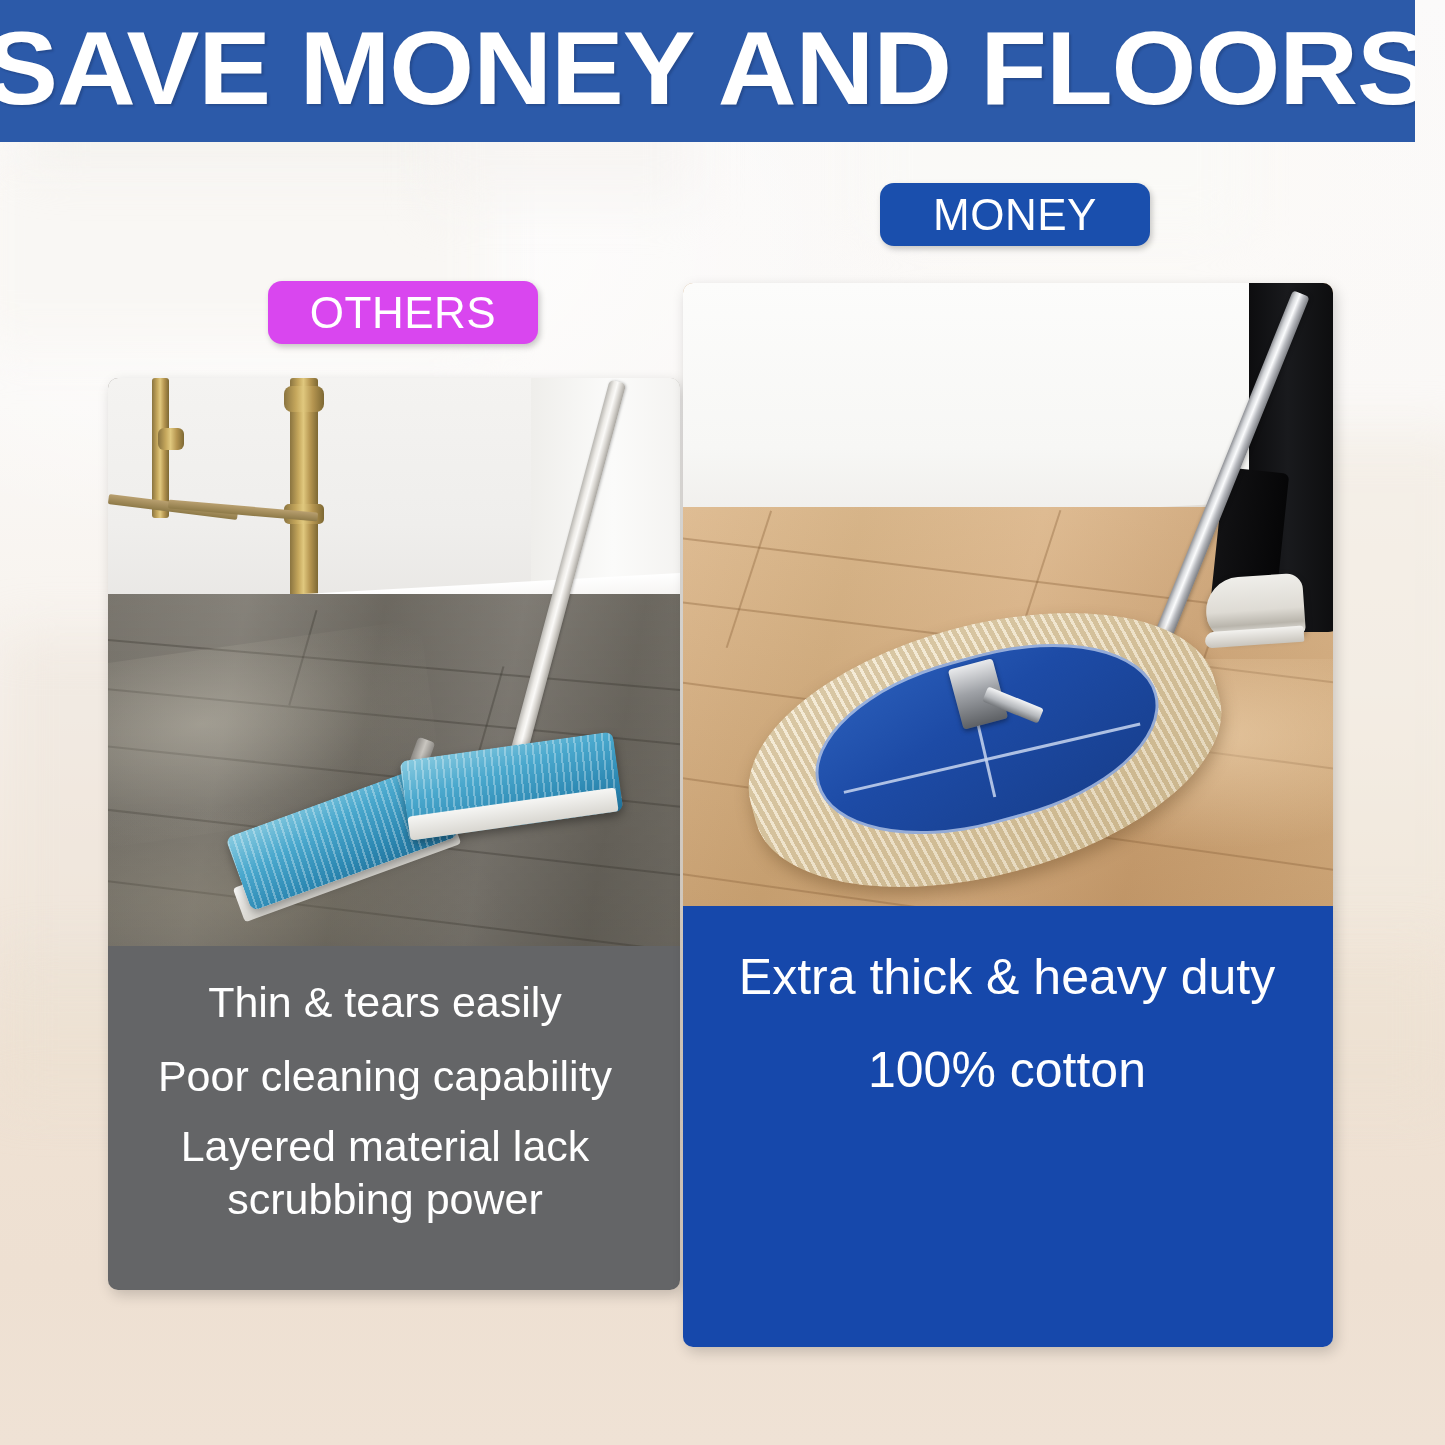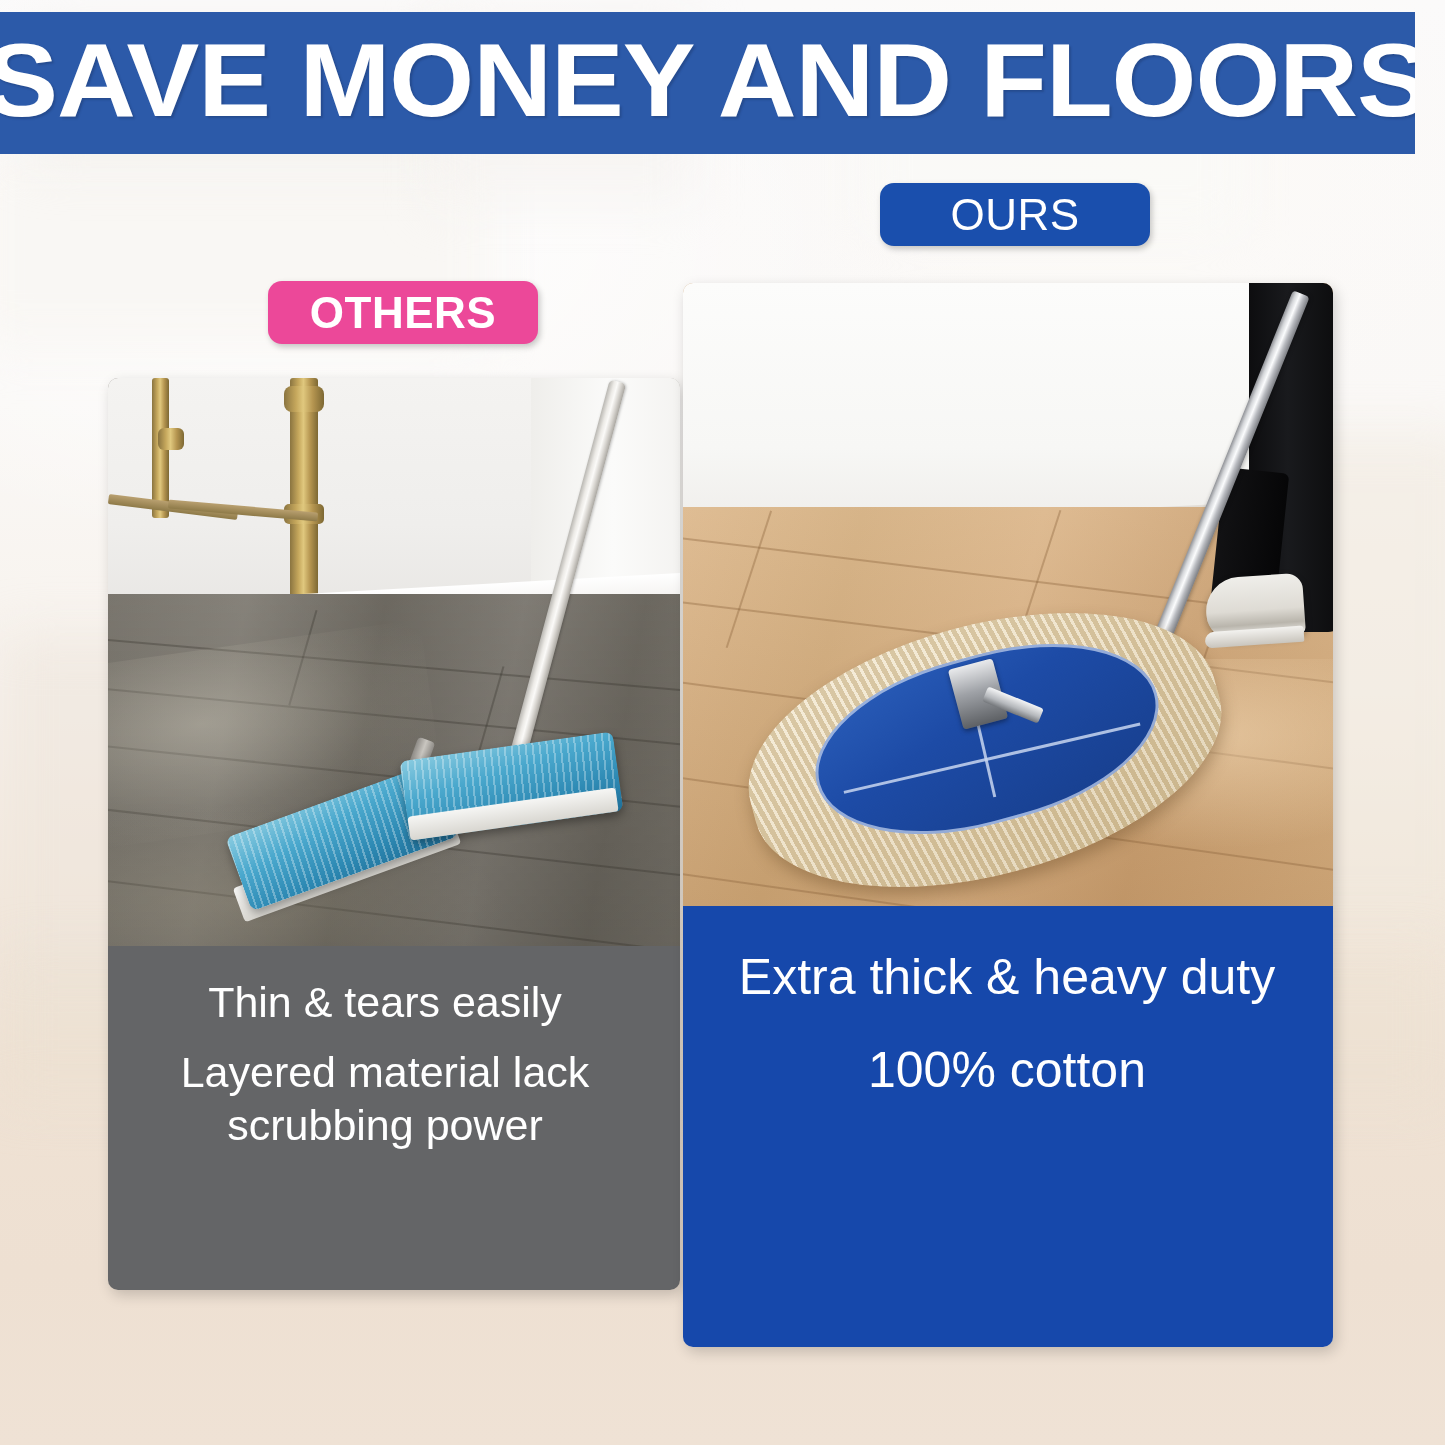--- a/index.html
+++ b/index.html
@@ -30,21 +30,21 @@
   .bshape1 { left:-2%; top:10%; width:36%; height:14%; background:rgba(248,246,243,0.9); border-radius:6px; }
   .bshape2 { left:2%; top:2%; width:30%; height:9%;  background:rgba(241,238,234,0.85); border-radius:4px; }
   .bshape3 { left:30%; top:1%;  width:18%; height:13%; background:rgba(246,244,241,0.8); border-radius:4px; }
   .bshape4 { left:0%;  top:44%; width:18%; height:26%; background:rgba(236,228,218,0.55); border-radius:10px; }
   .bshape5 { left:86%; top:30%; width:16%; height:34%; background:rgba(240,231,220,0.5); border-radius:12px; }
   .bshape6 { left:0%;  top:66%; width:100%; height:10%; background:rgba(236,223,208,0.45); }
   .bshape7 { left:60%; top:6%;  width:26%; height:10%; background:rgba(250,249,247,0.7); border-radius:5px; }
 
   
   #header {
-    position:absolute; left:0; top:12px; width:1415px; height:142px;
+    position:absolute; left:0; top:0; width:1415px; height:142px;
     background:#2c5aa9;
     display:flex; align-items:center; justify-content:center;
     overflow:hidden;
     z-index:5;
   }
   #header-title {
     color:#ffffff;
     font-family:"Liberation Sans", sans-serif;
     font-weight:bold;
     font-size:103px;
@@ -61,21 +61,21 @@
     position:absolute;
     display:flex; align-items:center; justify-content:center;
     color:#fff;
     border-radius:14px;
     font-size:44px;
     letter-spacing:0.5px;
     box-shadow:2px 3px 6px rgba(0,0,0,0.22);
     z-index:12;
   }
   #badge-ours   { left:880px; top:183px; width:270px; height:63px; background:#1a4fad; }
-  #badge-others { left:268px; top:281px; width:270px; height:63px; background:#ec4899;font-weight:bold; }
+  #badge-others { left:268px; top:281px; width:270px; height:63px; background:#d946ef; }
 
   
   .card {
     position:absolute;
     border-radius:10px;
     overflow:hidden;
     box-shadow:3px 5px 14px rgba(0,0,0,0.18);
   }
   #card-others { left:108px; top:378px;  width:572px; height:912px; z-index:8; }
   #card-ours   { left:683px; top:283px;  width:650px; height:1064px; z-index:10; }
@@ -275,21 +275,21 @@
   <div class="blur-shape bshape4"></div>
   <div class="blur-shape bshape5"></div>
   <div class="blur-shape bshape6"></div>
 </div>
 
 <div id="header">
   <div id="header-title">SAVE MONEY AND FLOORS</div>
 </div>
 
 <div class="badge" id="badge-ours">
-  <span>OURS</span>
+  <span>MONEY</span>
 </div>
 <div class="badge" id="badge-others">
   <span>OTHERS</span>
 </div>
 
 <div class="card" id="card-others">
 
   <div class="photo" id="photo-others">
     <div class="o-wall"></div>
     <div class="o-wall-r"></div>
@@ -322,20 +322,21 @@
 
     <div class="o-pad-white" style="left:124px; top:470px; width:230px; height:36px; transform:rotate(-20deg);"></div>
     <div class="o-pad" style="left:124px; top:420px; width:220px; height:78px; transform:rotate(-20deg);"></div>
     <div class="o-pad" style="left:296px; top:368px; width:215px; height:80px; transform:rotate(-8deg);"></div>
     <div class="o-pad-white" style="left:300px; top:424px; width:210px; height:24px; transform:rotate(-8deg);"></div>
   </div>
 
   <div class="panel" id="panel-others">
     <ul>
       <li>Thin &amp; tears easily</li>
+      <li>Poor cleaning capability</li>
       <li>Layered material lack
 scrubbing power</li>
     </ul>
   </div>
 </div>
 
 <div class="card" id="card-ours">
 
   <div class="photo" id="photo-ours">
     <div class="u-wall"></div>

